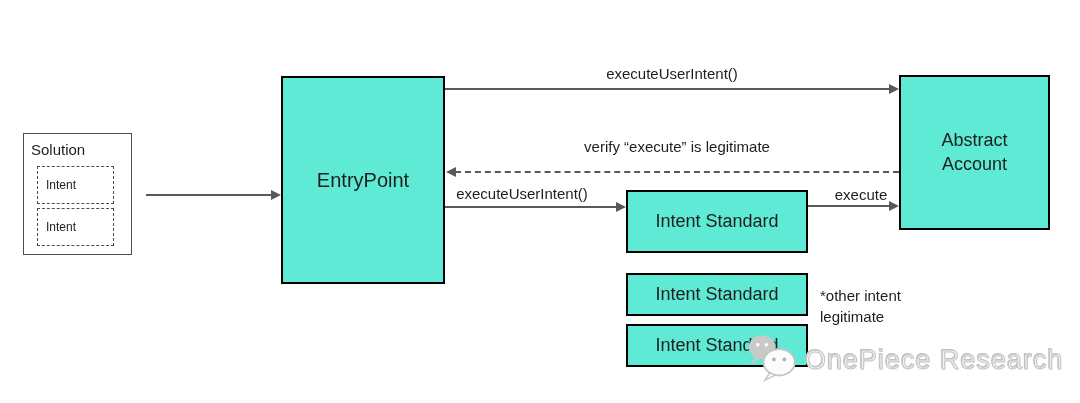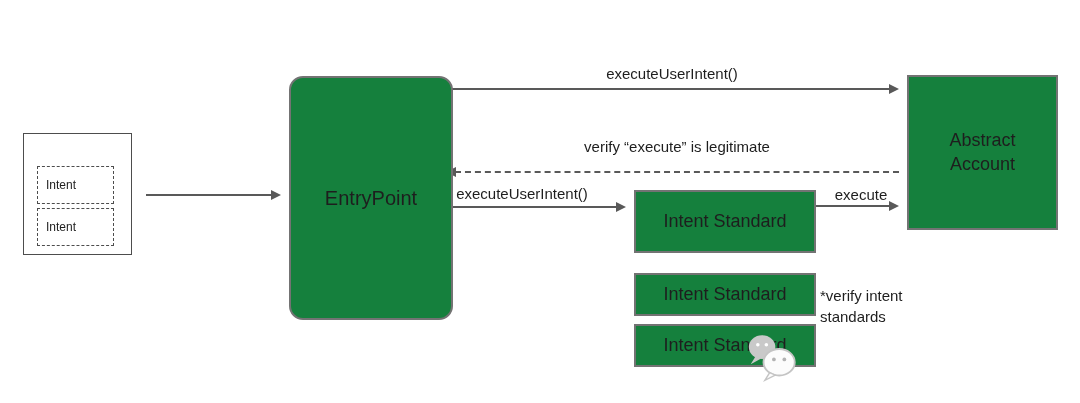--- a/index.html
+++ b/index.html
@@ -8,31 +8,30 @@
     width: 1080px;
     height: 403px;
     background: #ffffff;
     font-family: "Liberation Sans", sans-serif;
     color: #1e1e1e;
     overflow: hidden;
   }
   
   .node {
     position: absolute;
-    background: #15803d;
-    border: 2px solid #737373;
+    background: #5eead4;
+    border: 2px solid #000000;
     box-sizing: border-box;
     display: flex;
     align-items: center;
     justify-content: center;
     text-align: center;
     font-size: 18px;
     line-height: 1.3;
     z-index: 2;
-    margin-left: 8px;
   }
   
   .solution {
     position: absolute;
     left: 23px; top: 133px;
     width: 109px; height: 122px;
     background: #ffffff;
     border: 1.5px solid #4d4d4d;
     box-sizing: border-box;
     z-index: 2;
@@ -107,32 +106,33 @@
     margin-left: 4px;
     white-space: nowrap;
   }
 </style>
 </head>
 <body>
 
 <div class="canvas">
 
   <div class="solution">
+    <div class="solution-title">Solution</div>
     <div class="intent-box i1">
       <span>Intent</span>
     </div>
     <div class="intent-box i2">
       <span>Intent</span>
     </div>
   </div>
 
   <div class="hline" style="left:146px; top:194px; width:128px;"></div>
   <div class="ah-r" style="left:271px; top:190px;"></div>
 
-  <div class="node" style="left:281px; top:76px; width:164px; height:244px; font-size:20px;border-radius:14px;">
+  <div class="node" style="left:281px; top:76px; width:164px; height:208px; font-size:20px;">
     <span>EntryPoint</span>
   </div>
 
   <div class="edge-label" style="left:445px; top:65px; width:454px;">executeUserIntent()</div>
   <div class="hline" style="left:445px; top:88px; width:446px;"></div>
   <div class="ah-r" style="left:889px; top:84px;"></div>
 
   <div class="edge-label" style="left:455px; top:138px; width:444px;">verify “execute” is legitimate</div>
   <div class="hline dashed" style="left:455px; top:171px; width:444px;"></div>
   <div class="ah-l" style="left:446px; top:167px;"></div>
@@ -150,34 +150,35 @@
   <div class="ah-r" style="left:889px; top:201px;"></div>
 
   <div class="node" style="left:899px; top:75px; width:151px; height:155px;">
     <span style="display:inline-block; width:90px;">Abstract Account</span>
   </div>
 
   <div class="node" style="left:626px; top:273px; width:182px; height:43px;">
     <span>Intent Standard</span>
   </div>
 
-  <div class="note">*verify intent standards</div>
+  <div class="note">*other intent legitimate</div>
 
   <div class="node" style="left:626px; top:324px; width:182px; height:43px;">
     <span>Intent Standard</span>
   </div>
 
   <div class="watermark">
     <span>
       <svg width="57" height="54" viewBox="0 0 60 57" xmlns="http://www.w3.org/2000/svg">
         <ellipse cx="19" cy="17" rx="14" ry="12.5" fill="#c9c9c9"></ellipse>
         <path d="M12 27 L7 35 L18 29 Z" fill="#c9c9c9"></path>
         <circle cx="14.5" cy="14.5" r="1.9" fill="#ffffff"></circle>
         <circle cx="23.5" cy="14.5" r="1.9" fill="#ffffff"></circle>
         <ellipse cx="37" cy="33" rx="16.5" ry="14" fill="#fcfcfc" stroke="#c4c4c4" stroke-width="2"></ellipse>
         <path d="M27 44 L22 52 L33 46.5 Z" fill="#fcfcfc" stroke="#c4c4c4" stroke-width="1.5"></path>
         <circle cx="31.5" cy="30" r="2" fill="#b3b3b3"></circle>
         <circle cx="42.5" cy="30" r="2" fill="#b3b3b3"></circle>
       </svg>
     </span>
+    <span class="wm-text">OnePiece Research</span>
   </div>
 
 </div>
 
 </body></html>

